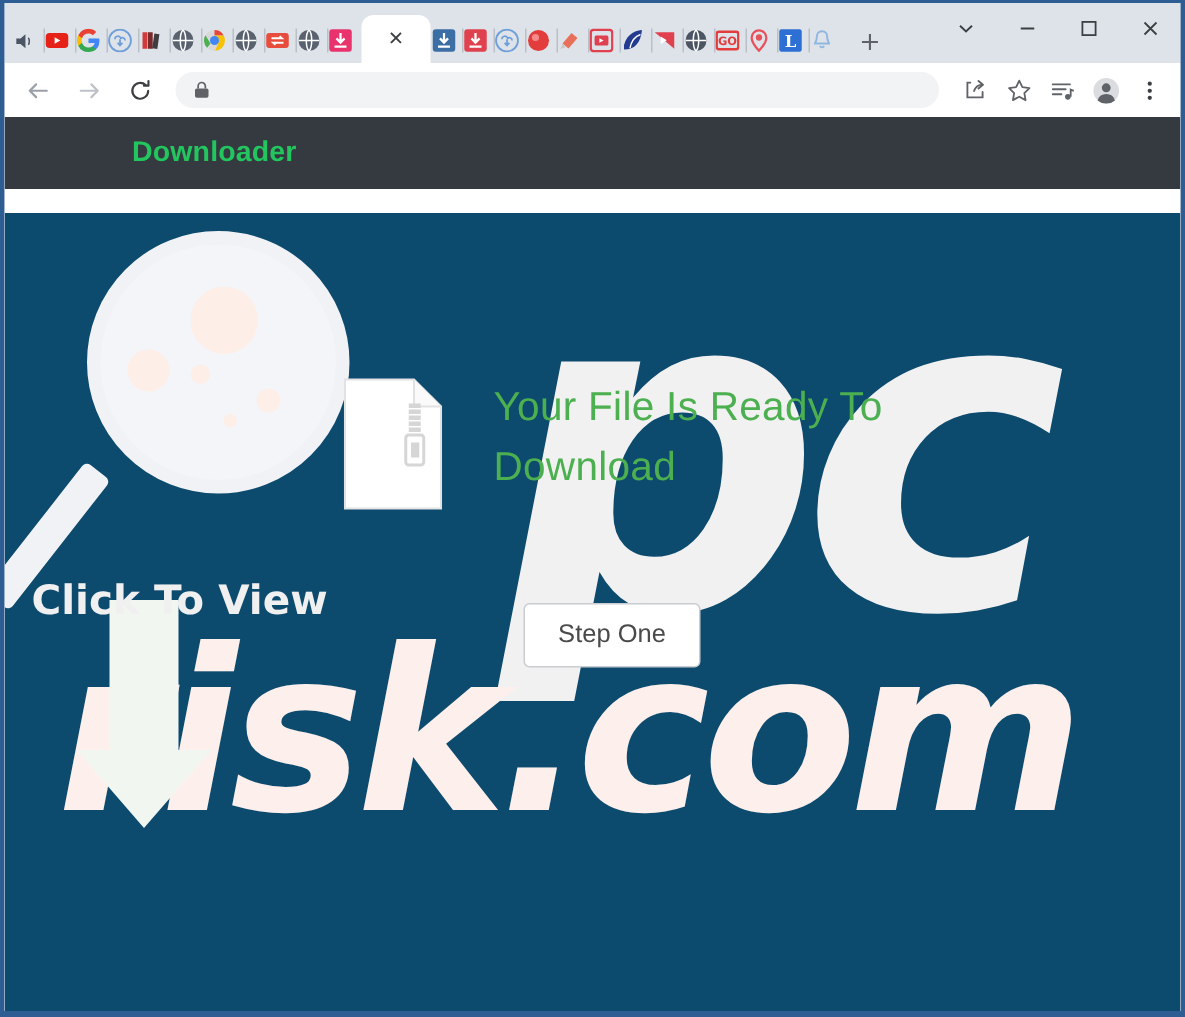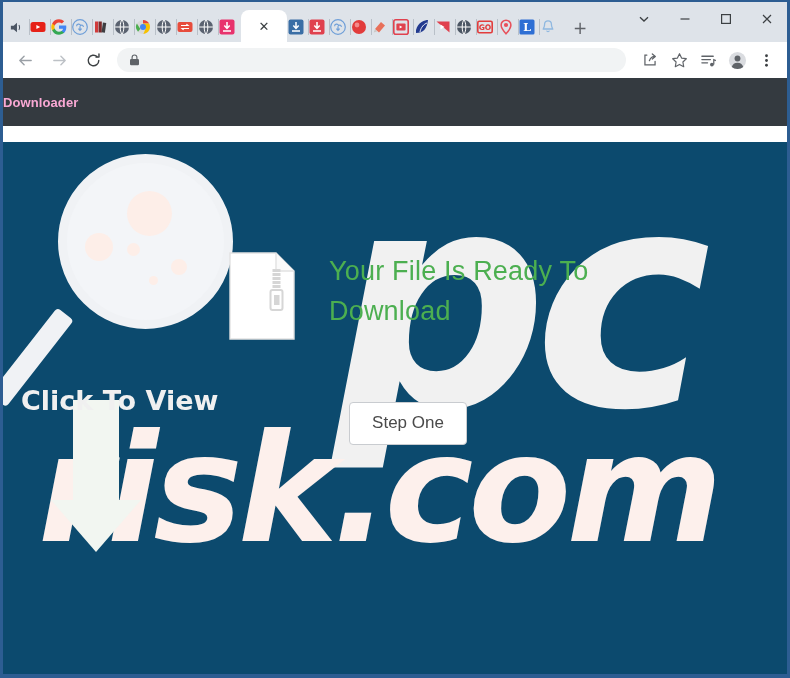--- a/index.html
+++ b/index.html
@@ -163,23 +163,24 @@
   .site-header {
     height: 48px;
     background: #343a40;
     display: flex;
     align-items: center;
     box-sizing: border-box;
     position: relative;
     z-index: 5;
   }
   .site-brand {
-    color: #f9a8d4;
-    font-size: 13px;
+    color: #22c55e;
+    font-size: 19px;
     font-weight: bold;
+    margin-left: 85px;
     letter-spacing: 0.1px;
   }
   .page-body {
     position: relative;
     height: 552px;
     background: #0c4a6e;
     overflow: hidden;
     margin-top: 16px;
   }
   

